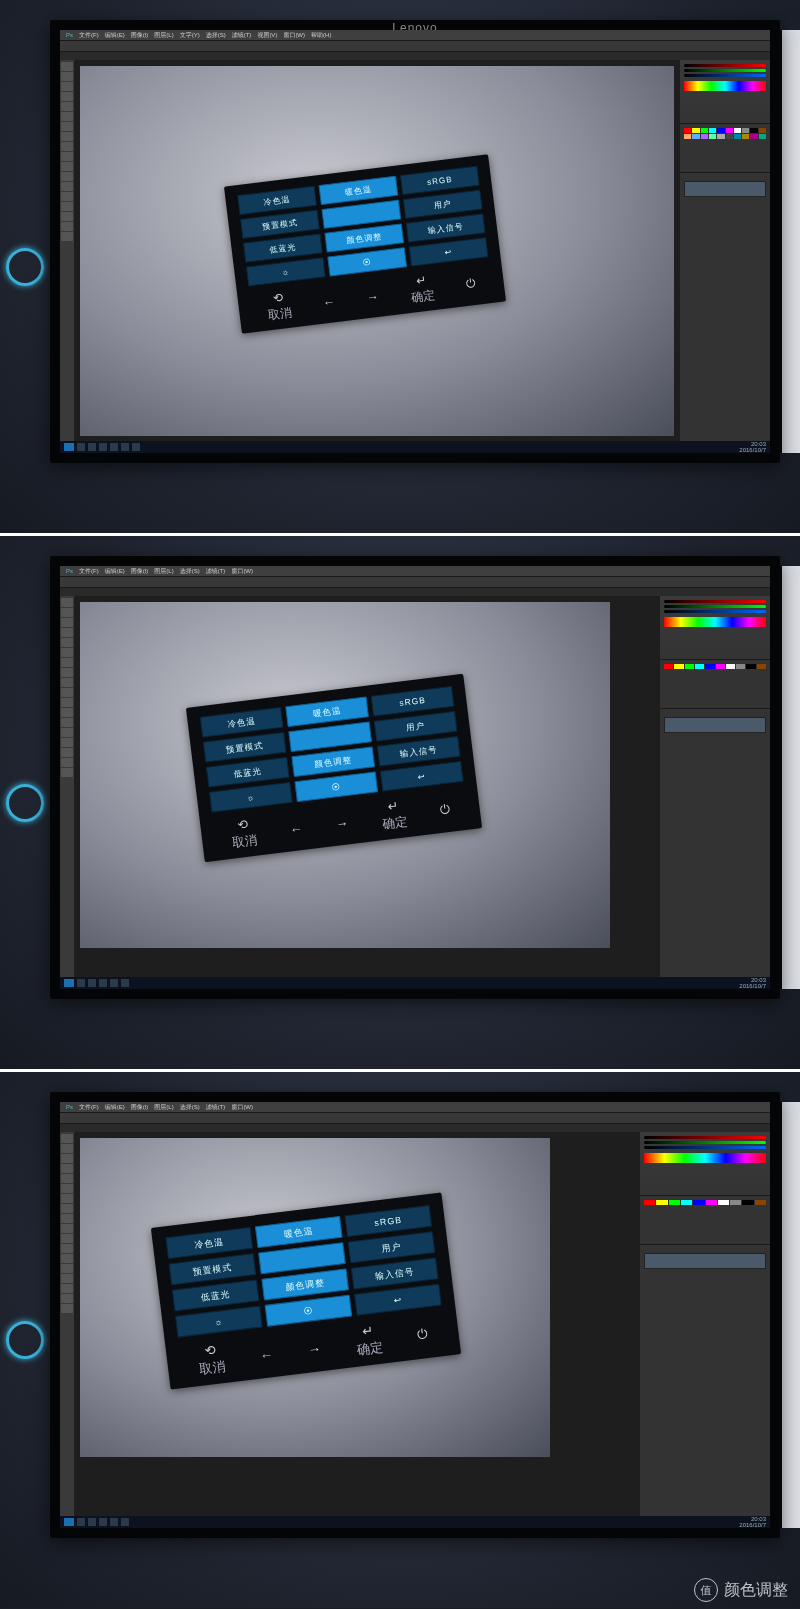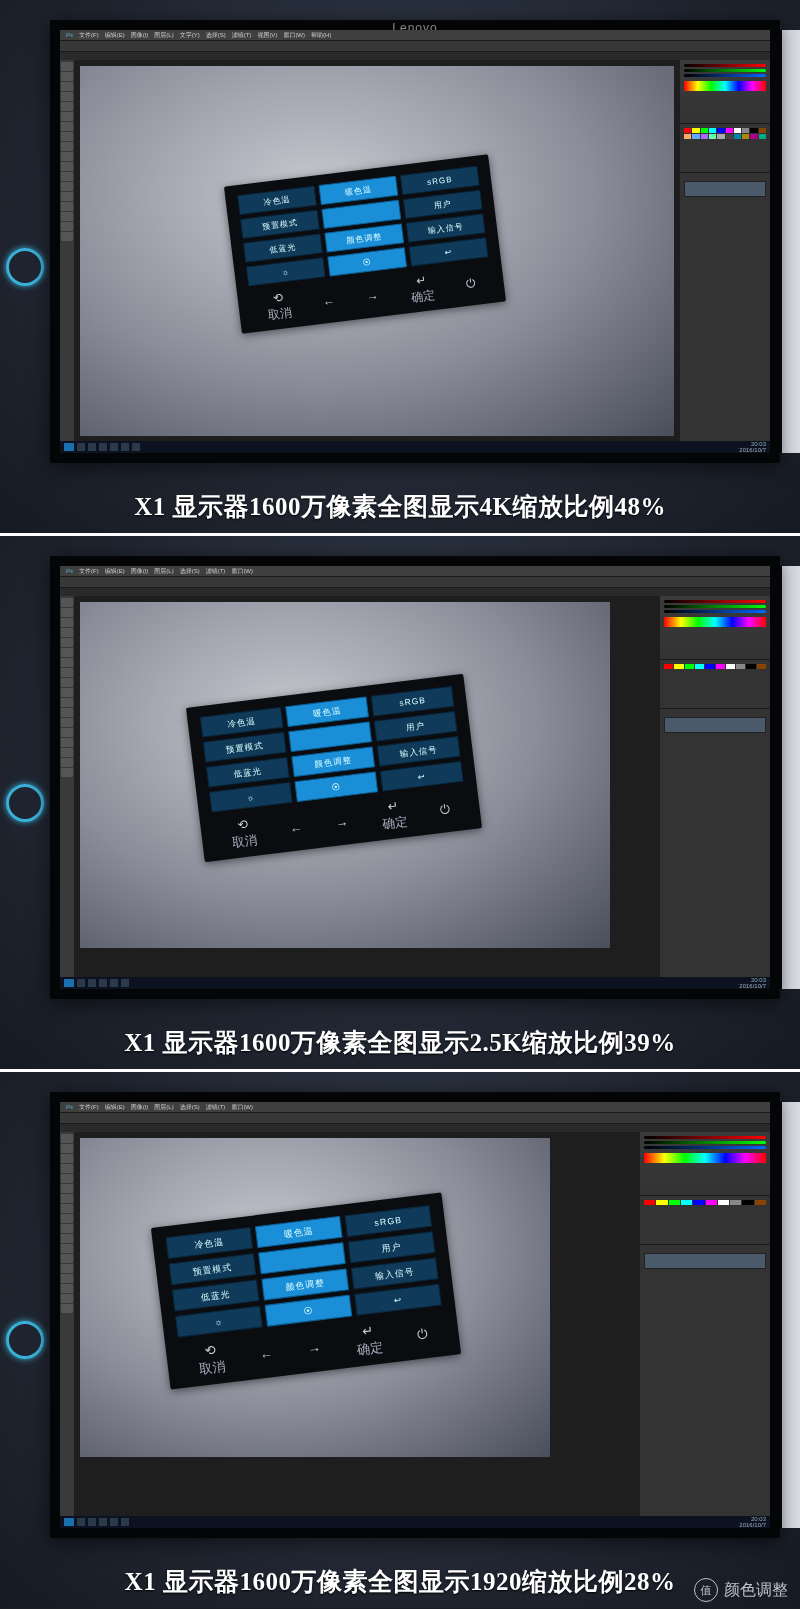--- a/index.html
+++ b/index.html
@@ -200,21 +200,20 @@
             <div class="tb-i"></div>
             <div class="tb-i"></div>
             <div class="tb-i"></div>
           <div class="tb-clock">
             <div>20:03</div>
             <div>2016/10/7</div>
           </div>
         </div>
       </div>
     </div>
-    <div class="caption">X1 显示器1600万像素全图显示4K缩放比例48%</div>
   </div>
 
   <div class="panel">
     <div class="ring"></div>
     <div class="side-mon"></div>
     <div class="monitor">
       <div class="screen">
         <div class="ps-menu">
           <span style="color:#5ac">Ps</span>
           <span>文件(F)</span>
@@ -319,21 +318,20 @@
             <div class="tb-i"></div>
             <div class="tb-i"></div>
             <div class="tb-i"></div>
           <div class="tb-clock">
               <div>20:03</div>
               <div>2016/10/7</div>
             </div>
         </div>
       </div>
     </div>
-    <div class="caption">X1 显示器1600万像素全图显示2.5K缩放比例39%</div>
   </div>
 
   <div class="panel">
     <div class="ring"></div>
     <div class="side-mon"></div>
     <div class="monitor">
       <div class="screen">
         <div class="ps-menu">
           <span style="color:#5ac">Ps</span>
           <span>文件(F)</span>
@@ -438,20 +436,19 @@
             <div class="tb-i"></div>
             <div class="tb-i"></div>
             <div class="tb-i"></div>
           <div class="tb-clock">
               <div>20:03</div>
               <div>2016/10/7</div>
             </div>
         </div>
       </div>
     </div>
-    <div class="caption">X1 显示器1600万像素全图显示1920缩放比例28%</div>
     <div class="watermark">
       <div class="wm-badge">值</div>
       <span>颜色调整</span>
     </div>
   </div>
 
 </div>
 
 </body></html>

